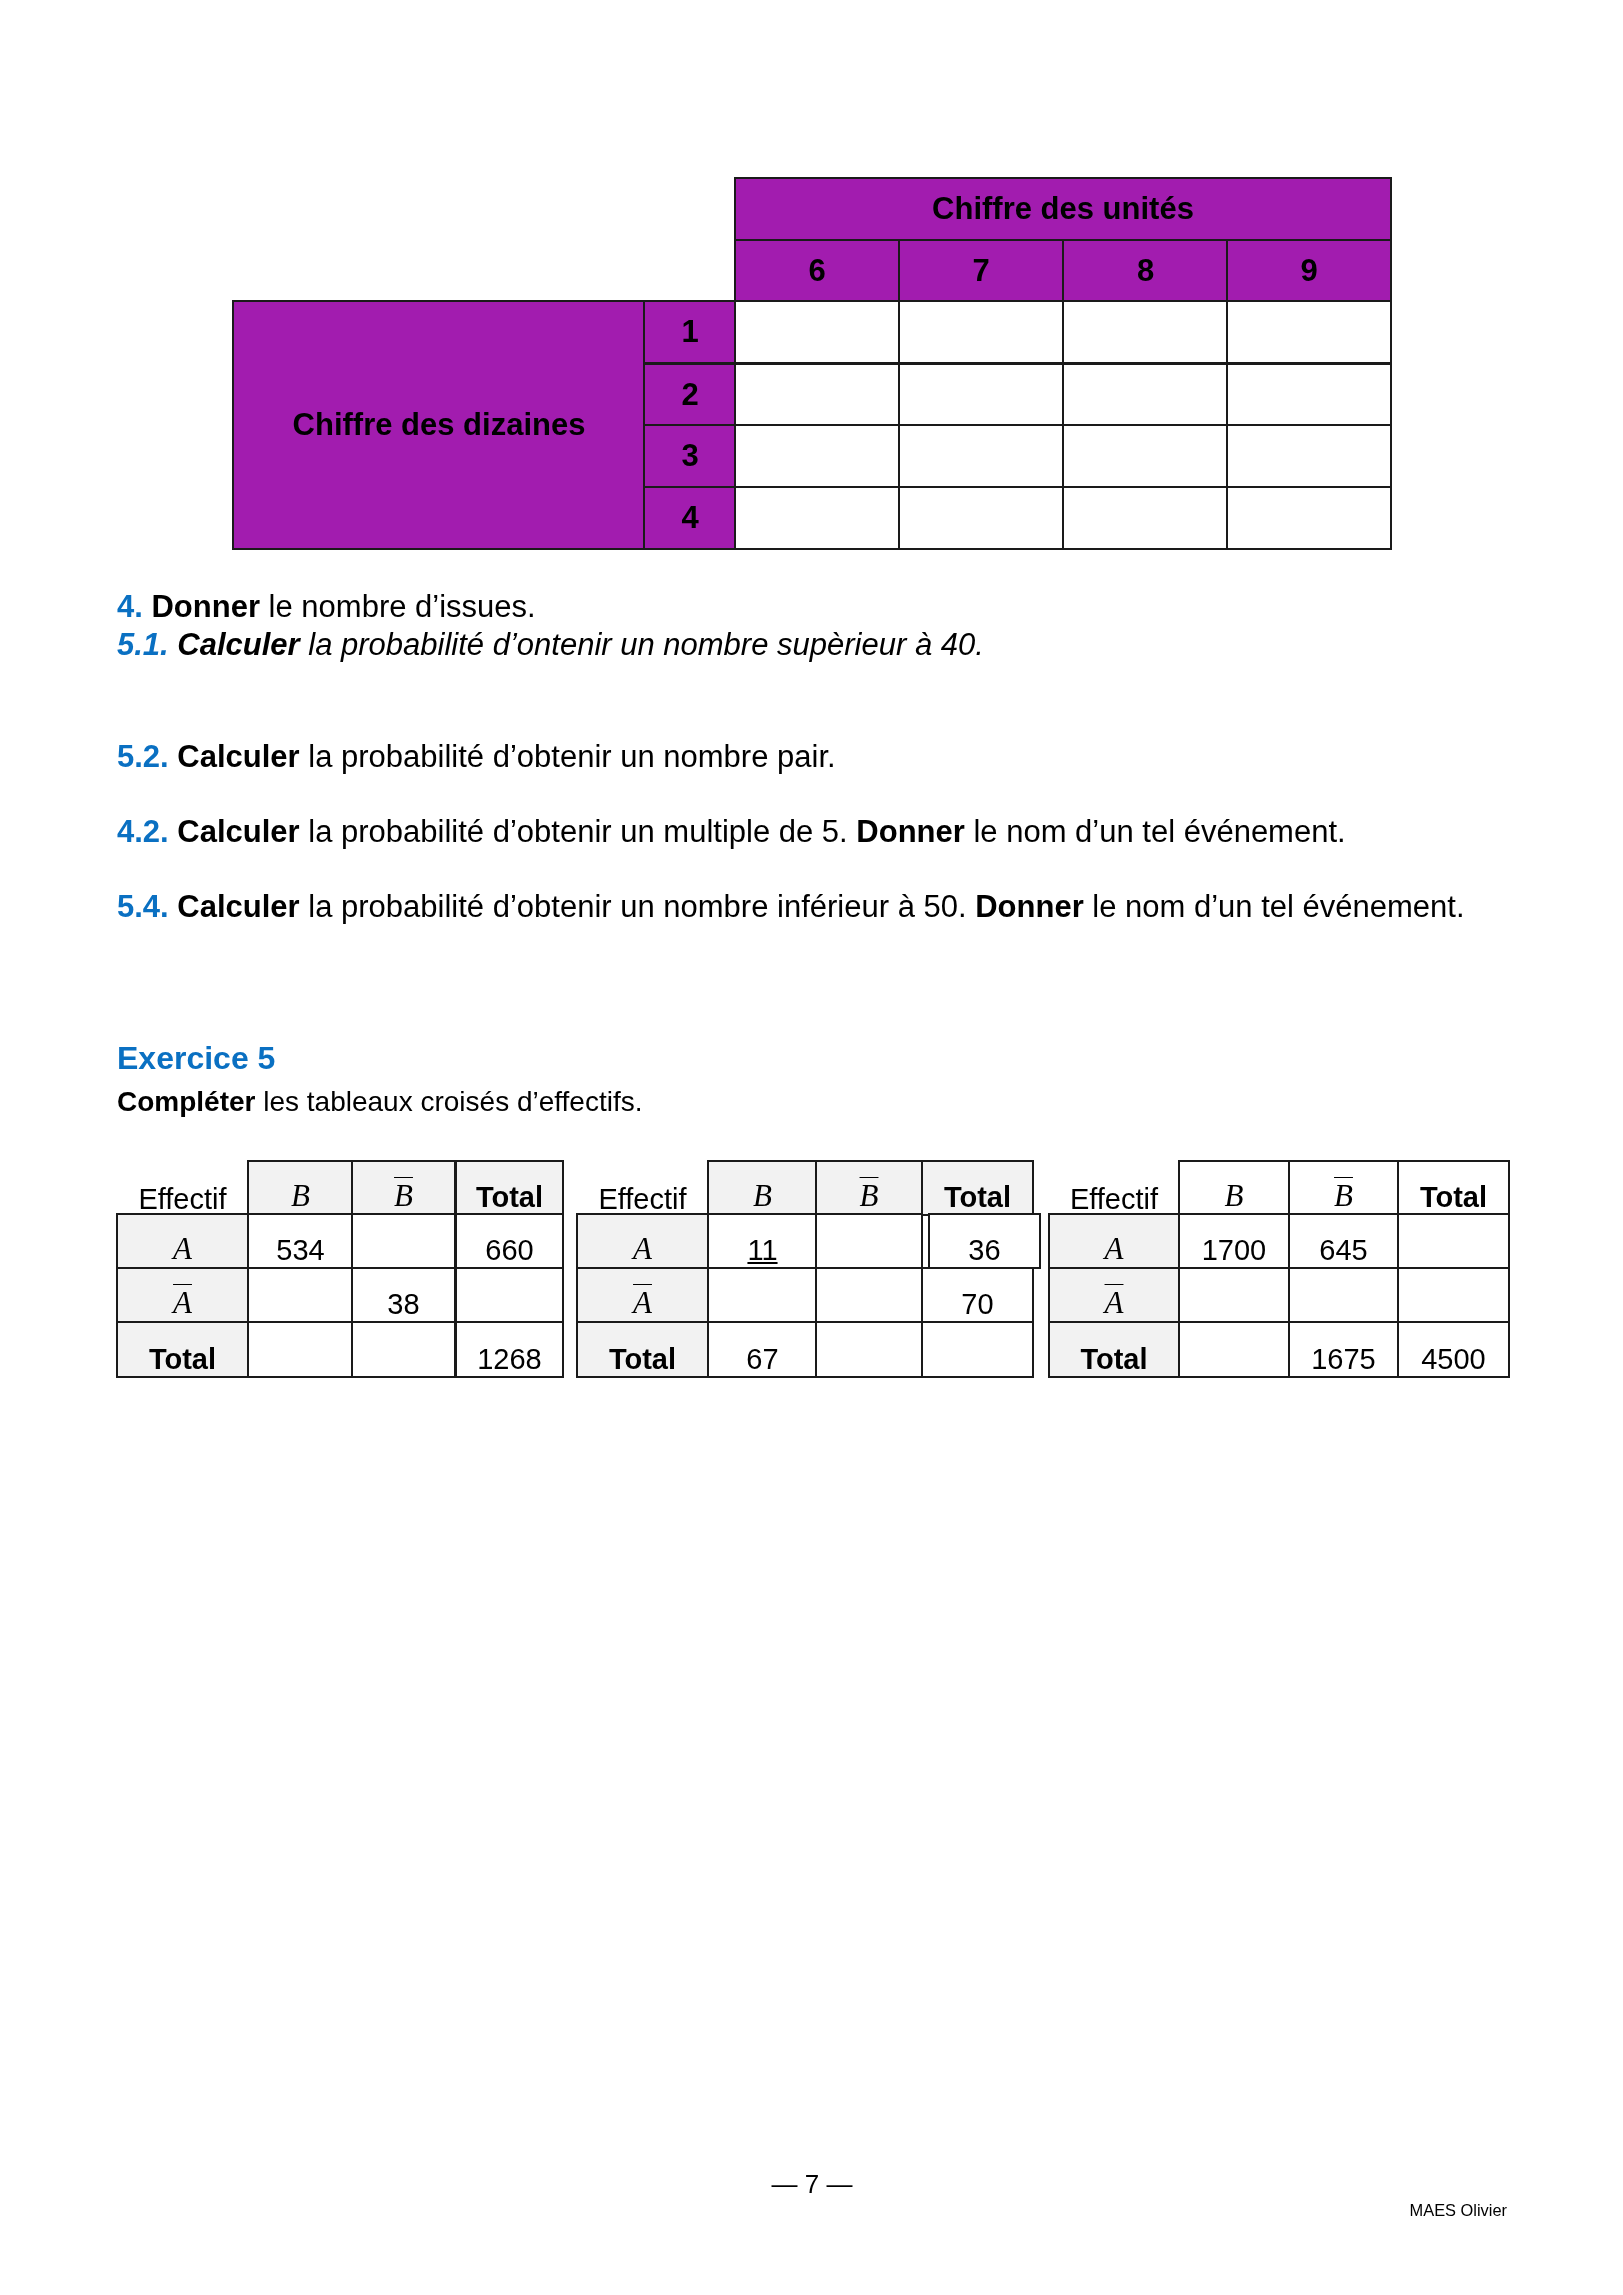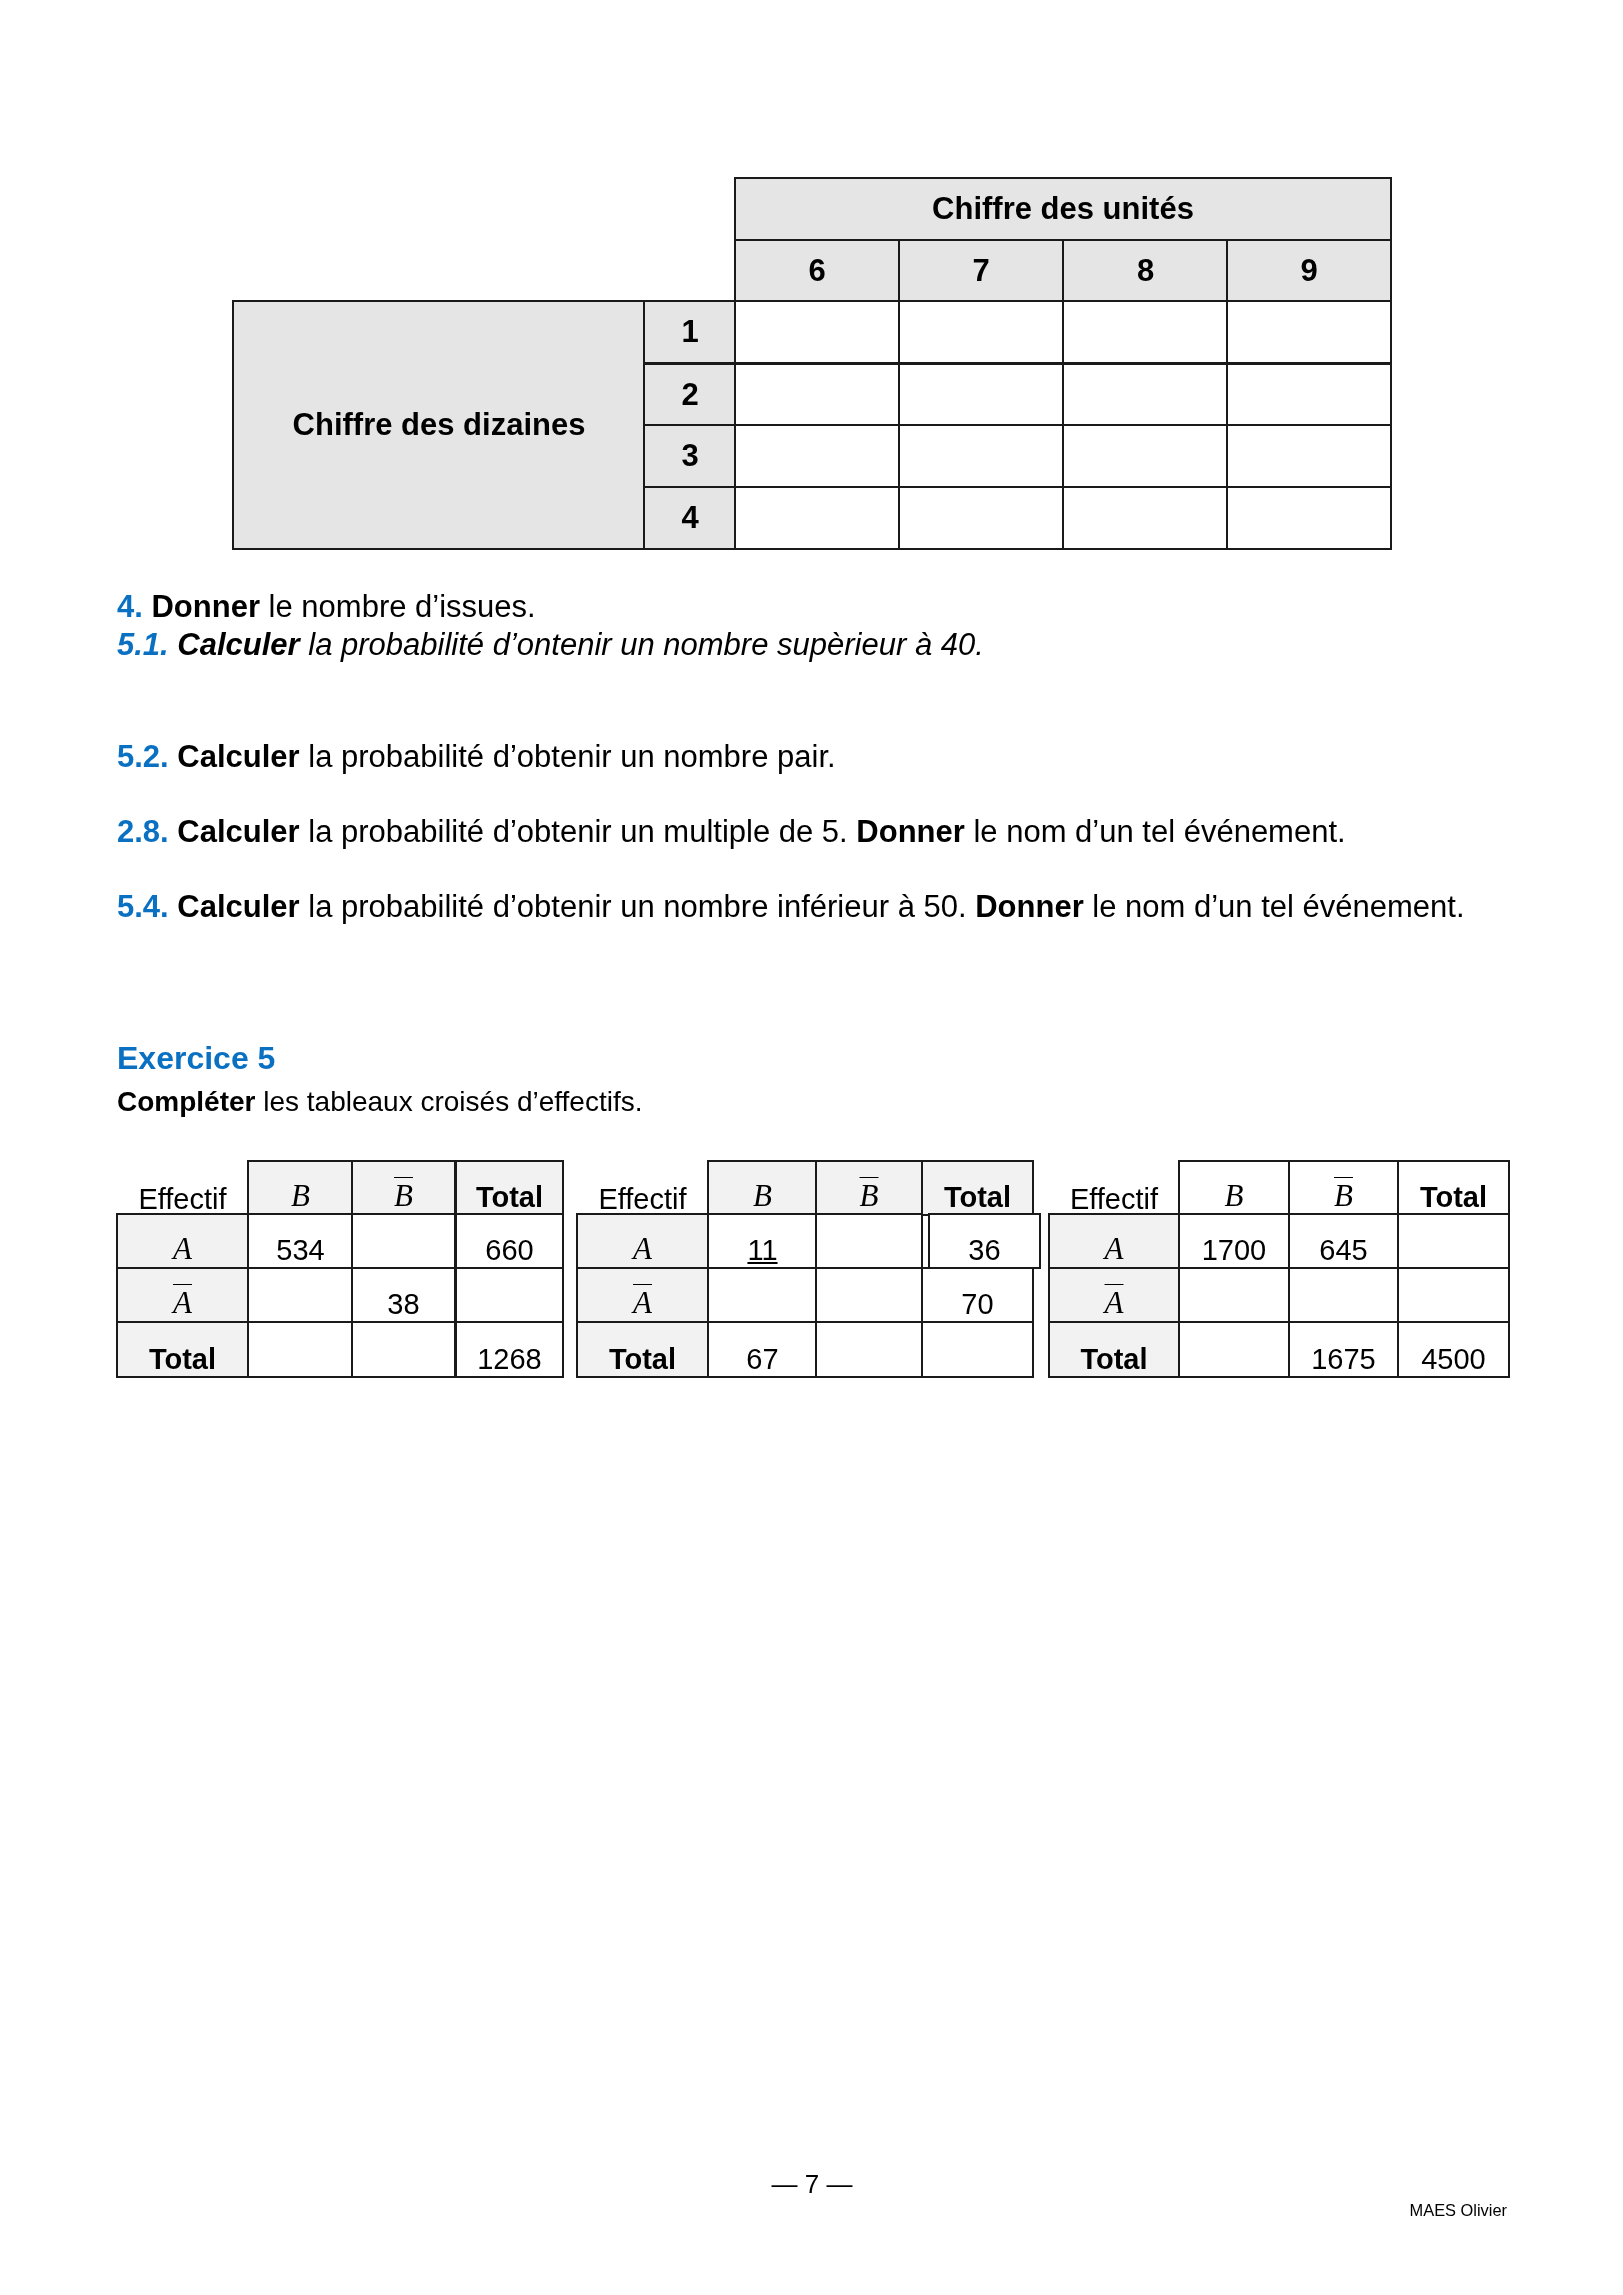--- a/index.html
+++ b/index.html
@@ -5,21 +5,21 @@
   html, body { margin: 0; padding: 0; background: #ffffff; }
   body { width: 1623px; height: 2295px; position: relative; overflow: hidden;
          font-family: "Liberation Sans", sans-serif; color: #000; }
   .abs { position: absolute; }
   .cell { position: absolute; box-sizing: border-box; display: flex;
           align-items: center; justify-content: center; }
   .blue { color: #0a70c2; }
   b, .bold { font-weight: bold; }
   .math { font-family: "Liberation Serif", serif; font-style: italic; }
   .bar { text-decoration: overline; text-decoration-thickness: 1.3px; }
-  .tt { border: 2px solid #1a1a1a; background: #e5e5e5; font-weight: bold; font-size: 31px; }
+  .tt { border: 2px solid #1a1a1a; background: #a21caf; font-weight: bold; font-size: 31px; }
   .tt-white { background: #ffffff; }
 
   
   .q { position: absolute; left: 117px; width: 1390px; font-size: 31px; line-height: 38px; white-space: nowrap; }
   .q.just { white-space: normal; text-align: justify; text-align-last: left; }
   .ec { position: absolute; box-sizing: border-box; display: flex; align-items: flex-end;
         justify-content: center; font-size: 29px; }
   .ec.b { border: 2px solid #1a1a1a; }
   .ec.g { background: #f2f2f2; }
   .ec.w { background: #ffffff; }
@@ -91,21 +91,21 @@
 </div>
 <div class="q" style="top:626px;font-style:italic;">
   <span class="blue bold">5.1.</span>
   <b>Calculer</b><span> la probabilité d’ontenir un nombre supèrieur à 40.</span>
 </div>
 <div class="q" style="top:738px;">
   <span class="blue bold">5.2.</span>
   <b>Calculer</b><span> la probabilité d’obtenir un nombre pair.</span>
 </div>
 <div class="q" style="top:813px;">
-  <span class="blue bold">2.8.</span>
+  <span class="blue bold">4.2.</span>
   <b>Calculer</b><span> la probabilité d’obtenir un multiple de 5. </span><b>Donner</b><span> le nom d’un tel événement.</span>
 </div>
 <div class="q just" style="top:888px;">
   <span class="blue bold">5.4.</span>
   <b>Calculer</b><span> la probabilité d’obtenir un nombre inférieur à 50. </span><b>Donner</b><span> le nom d’un tel événement.</span>
 </div>
 
 <div class="abs blue bold" style="left:117px; top:1039px; font-size:32px; line-height:38px;">Exercice 5</div>
 <div class="abs" style="left:117px; top:1084px; font-size:28px; line-height:35px;">
   <b>Compléter</b><span> les tableaux croisés d’effectifs.</span>

